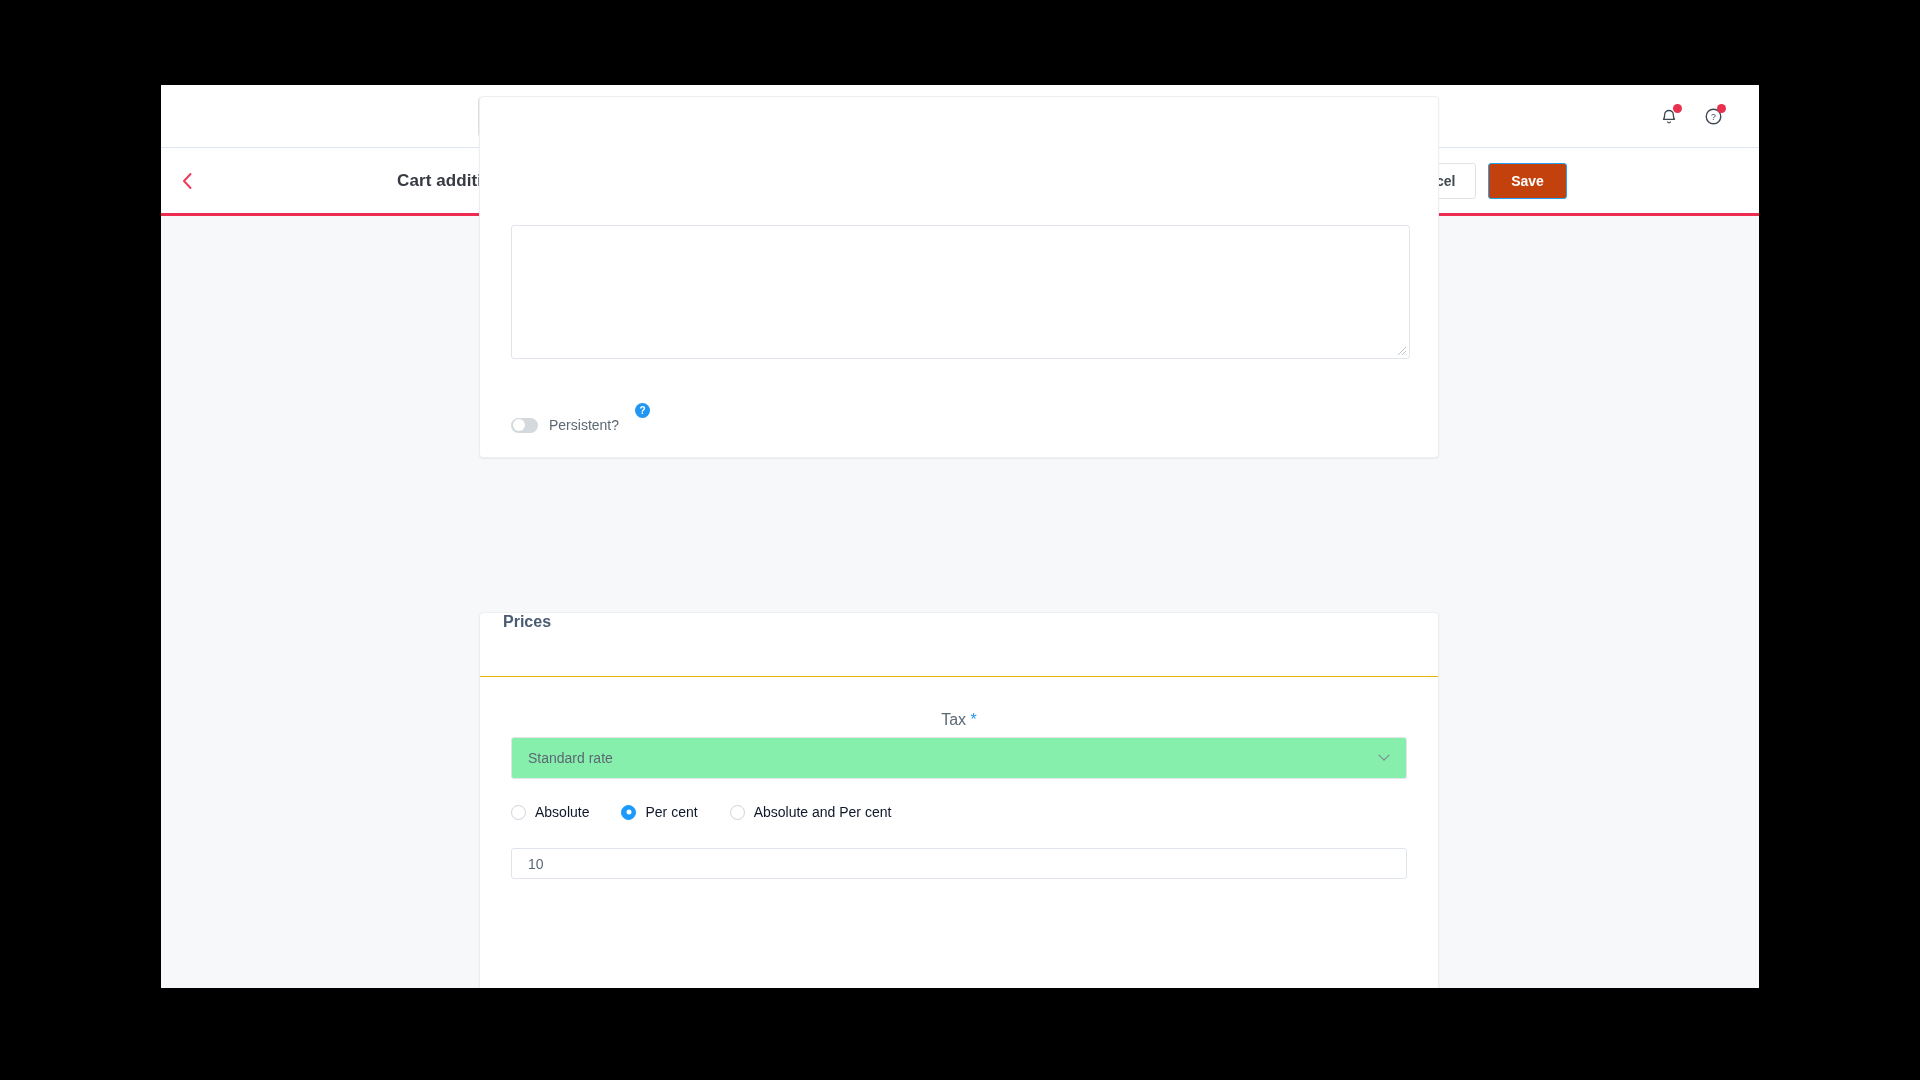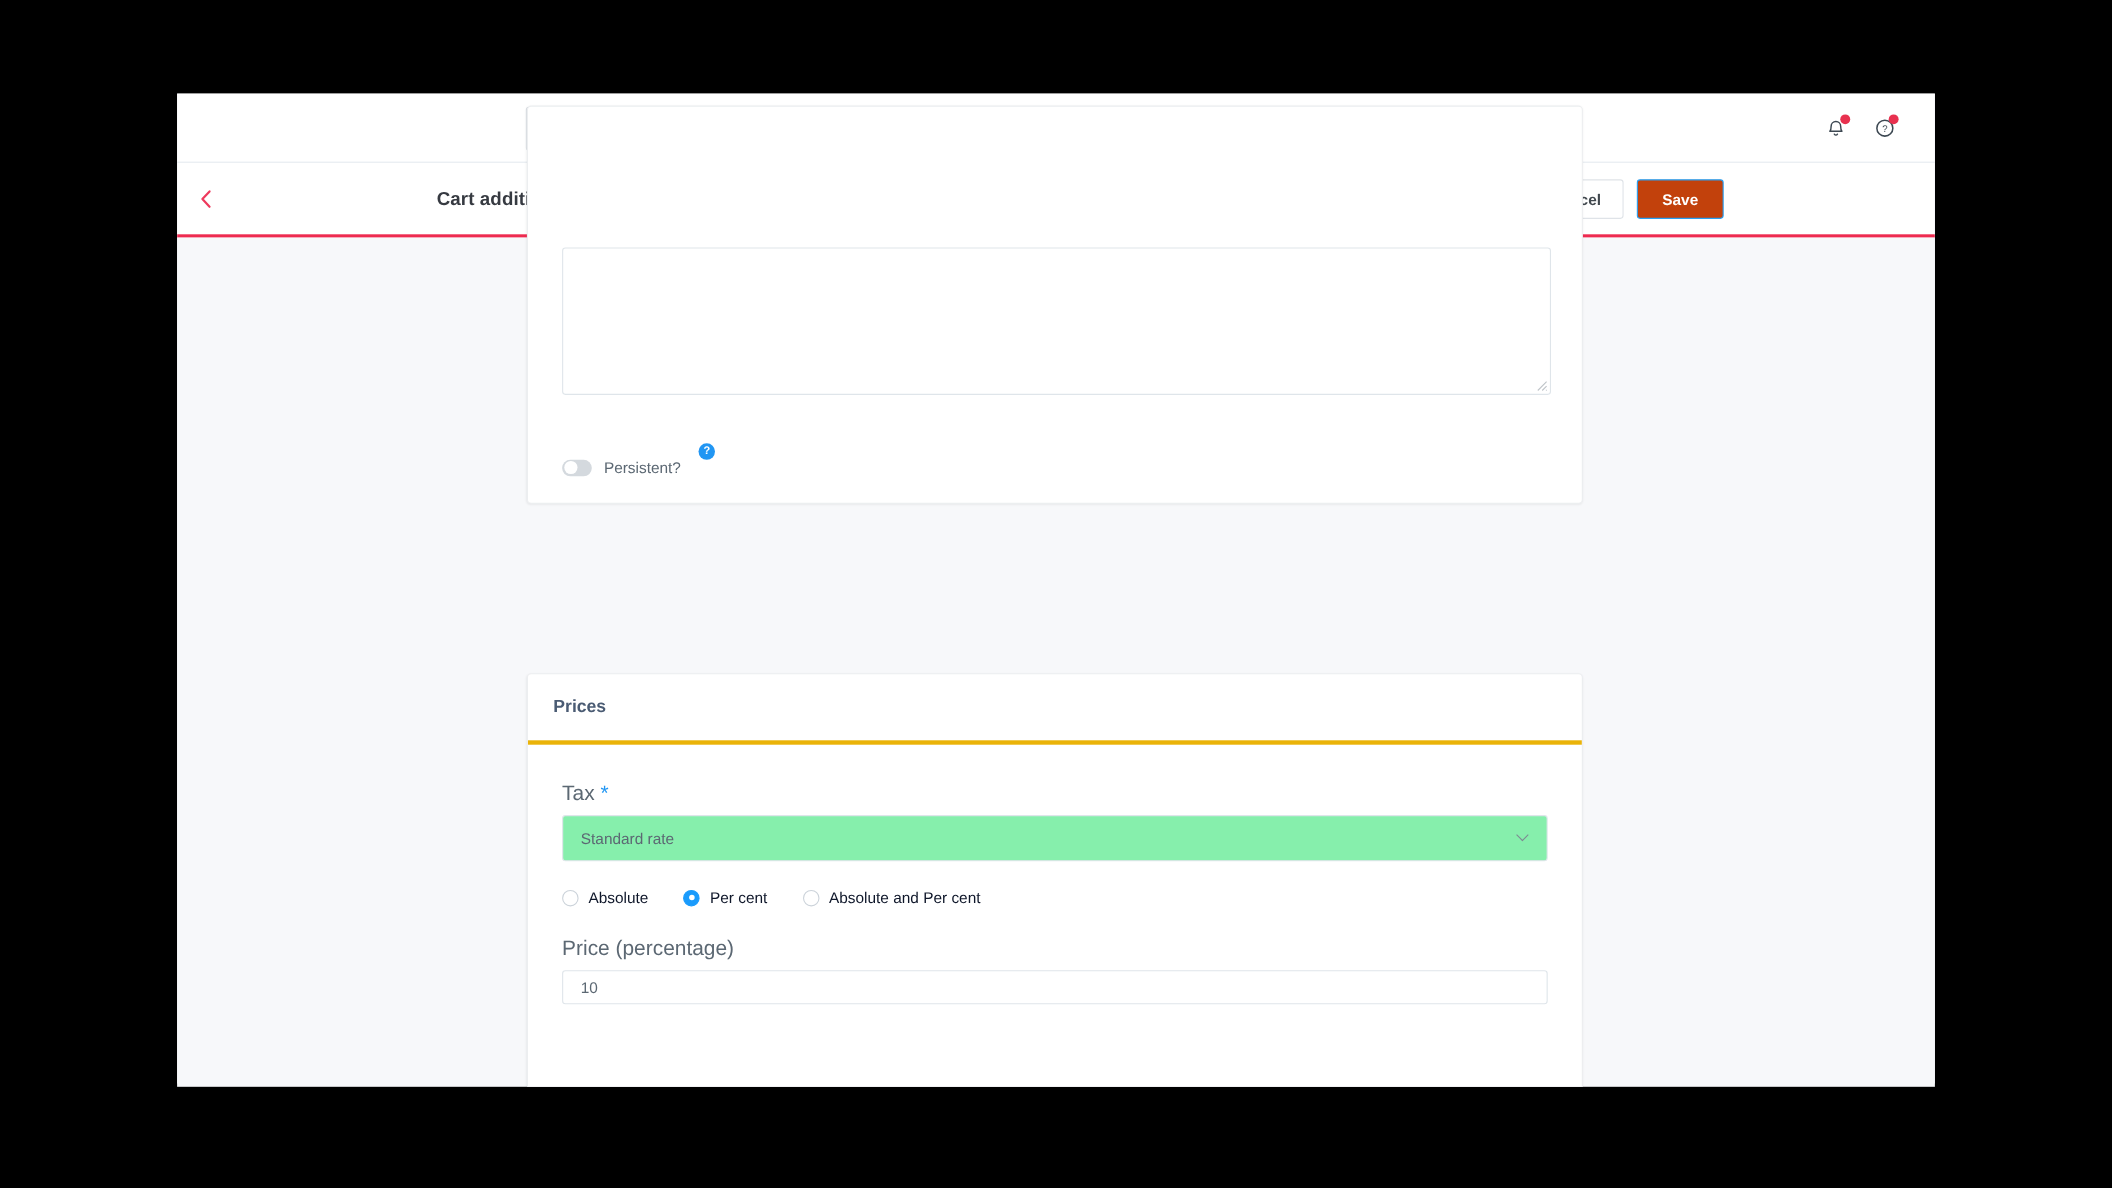--- a/index.html
+++ b/index.html
@@ -287,36 +287,37 @@
   
   .card-prices {
     left: 318px;
     top: 396px;
     width: 960px;
     height: 400px;
   }
   .card-header {
     height: 64px;
     display: flex;
-    align-items: center;
+    align-items: flex-start;
     padding-left: 23px;
-    border-bottom: 4px solid #eab308;
+    border-bottom: 1px solid #eab308;
   }
   .card-title {
     font-size: 16px;
     font-weight: 700;
     color: #4a5b73;
   }
   .card-body { padding: 34px 31px 0 31px; }
 
   .field-label {
-    font-size: 19px;
+    font-size: 16px;
     color: #5c6873;
     margin-bottom: 8px;
     display: block;
+    text-align: center;
   }
   .req-star { color: #2196f3; }
 
   .select-box {
     position: relative;
     height: 42px;
     border: 1px solid #dfe5ea;
     border-radius: 3px;
     background: #86efac;
     display: flex;
@@ -490,21 +491,20 @@
             <span class="radio-dot checked"></span>
             <span class="radio-label">Per cent</span>
           </div>
           <div class="radio-item">
             <span class="radio-dot"></span>
             <span class="radio-label">Absolute and Per cent</span>
           </div>
         </div>
 
         <div class="price-group">
-          <label class="field-label">Price (percentage)</label>
           <input class="text-input" type="text" value="10" style="">
         </div>
 
       </div>
     </div>
 
   </div>
 </div>
 
 </body></html>

